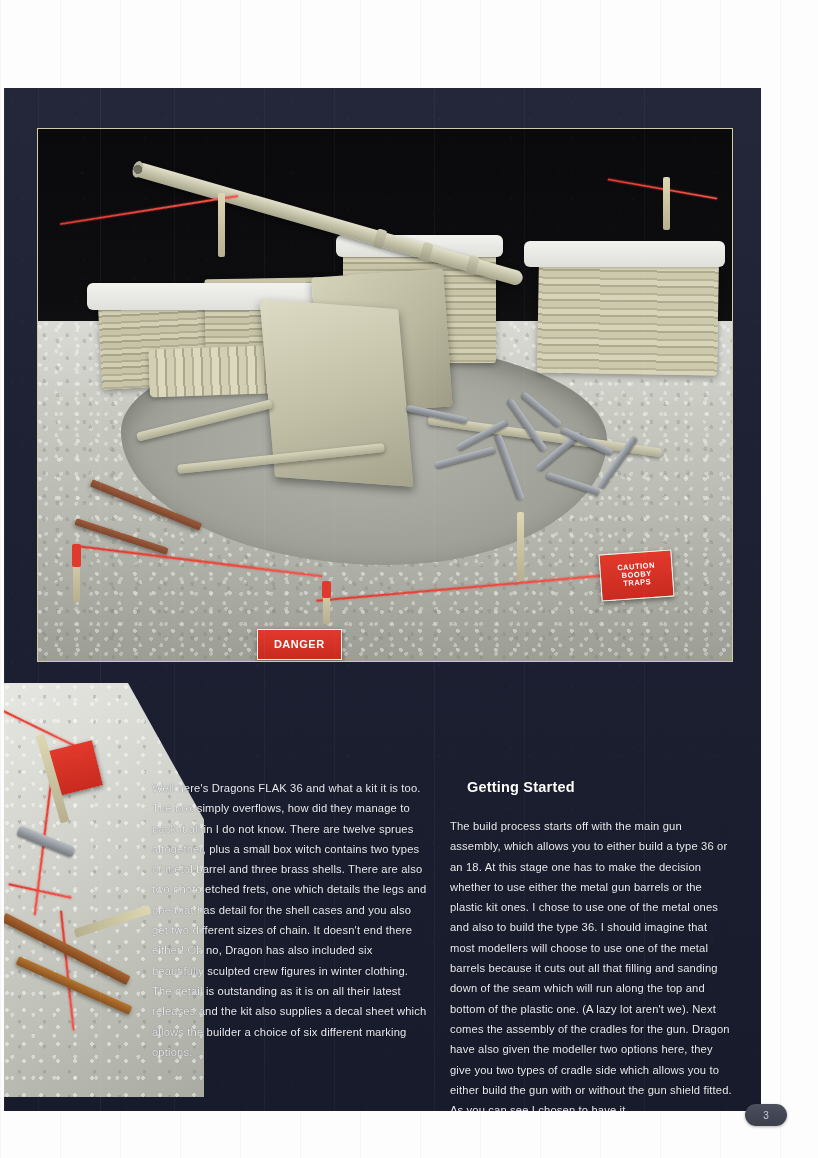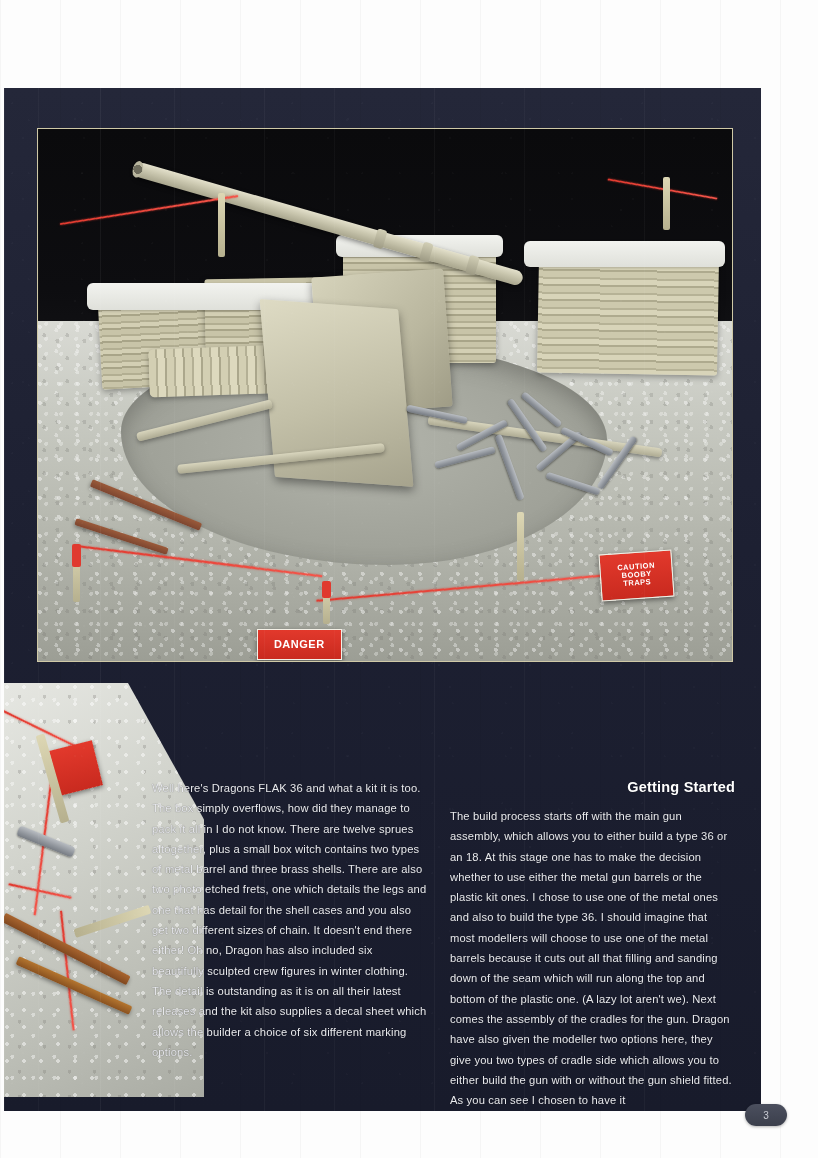--- a/index.html
+++ b/index.html
@@ -263,29 +263,28 @@
     font-size: 11.2px;
     line-height: 20.3px;
     letter-spacing: .15px;
     z-index: 7;
     text-shadow: 0 0 1px rgba(0,0,0,.6);
   }
   .col-left  { left: 148px; top: 690px; width: 275px; }  
   .col-right { left: 446px; top: 690px; width: 285px; }
   .col p { margin: 0; }
   .col h2 {
-    margin: 0 0 4px 4px;
+    margin: 0 0 4px 17px;
     font-size: 14.5px;
     font-weight: 700;
     color: #ffffff;
     letter-spacing: .2px;
     line-height: 18px;
-    text-align: right;
-  }
-  .col-right .body { margin-top: 10px; }
+  }
+  .col-right .body { margin-top: 20px; }
 
   
   .page-badge {
     position: absolute;
     left: 745px;
     top: 1104px;
     width: 42px;
     height: 22px;
     border-radius: 11px;
     background: linear-gradient(180deg,#4b4f5e 0%, #3b3f4c 100%);

